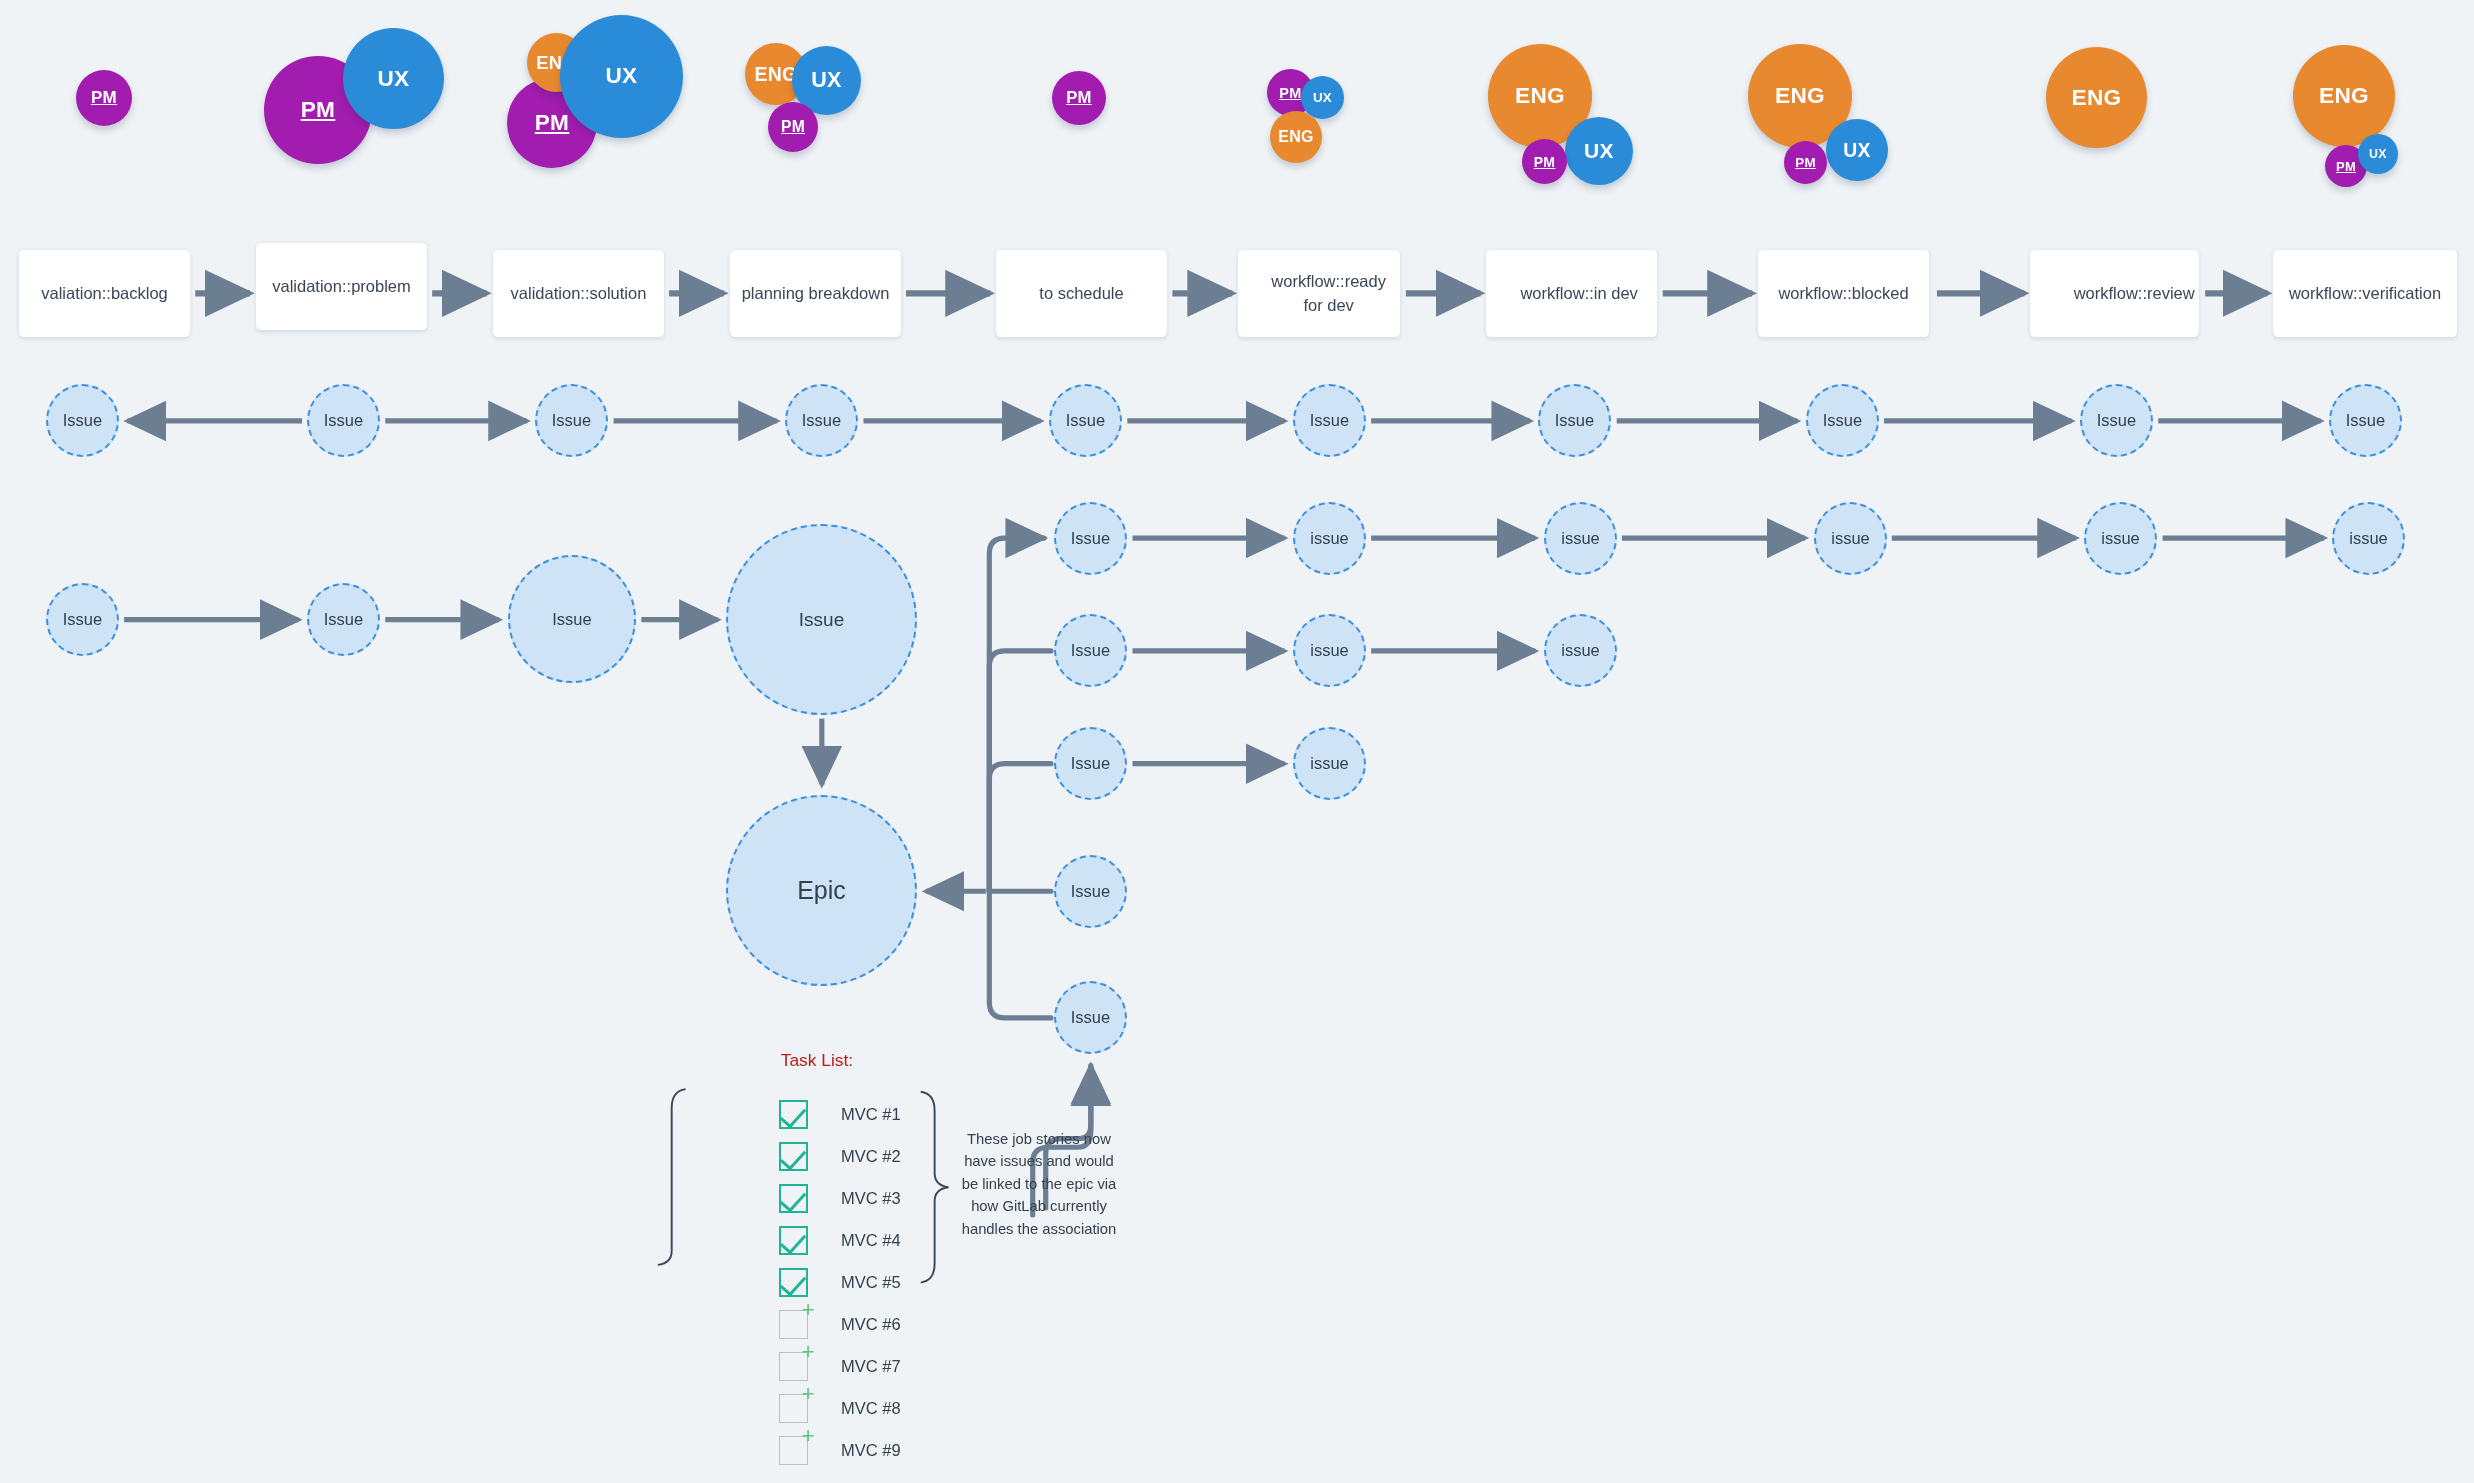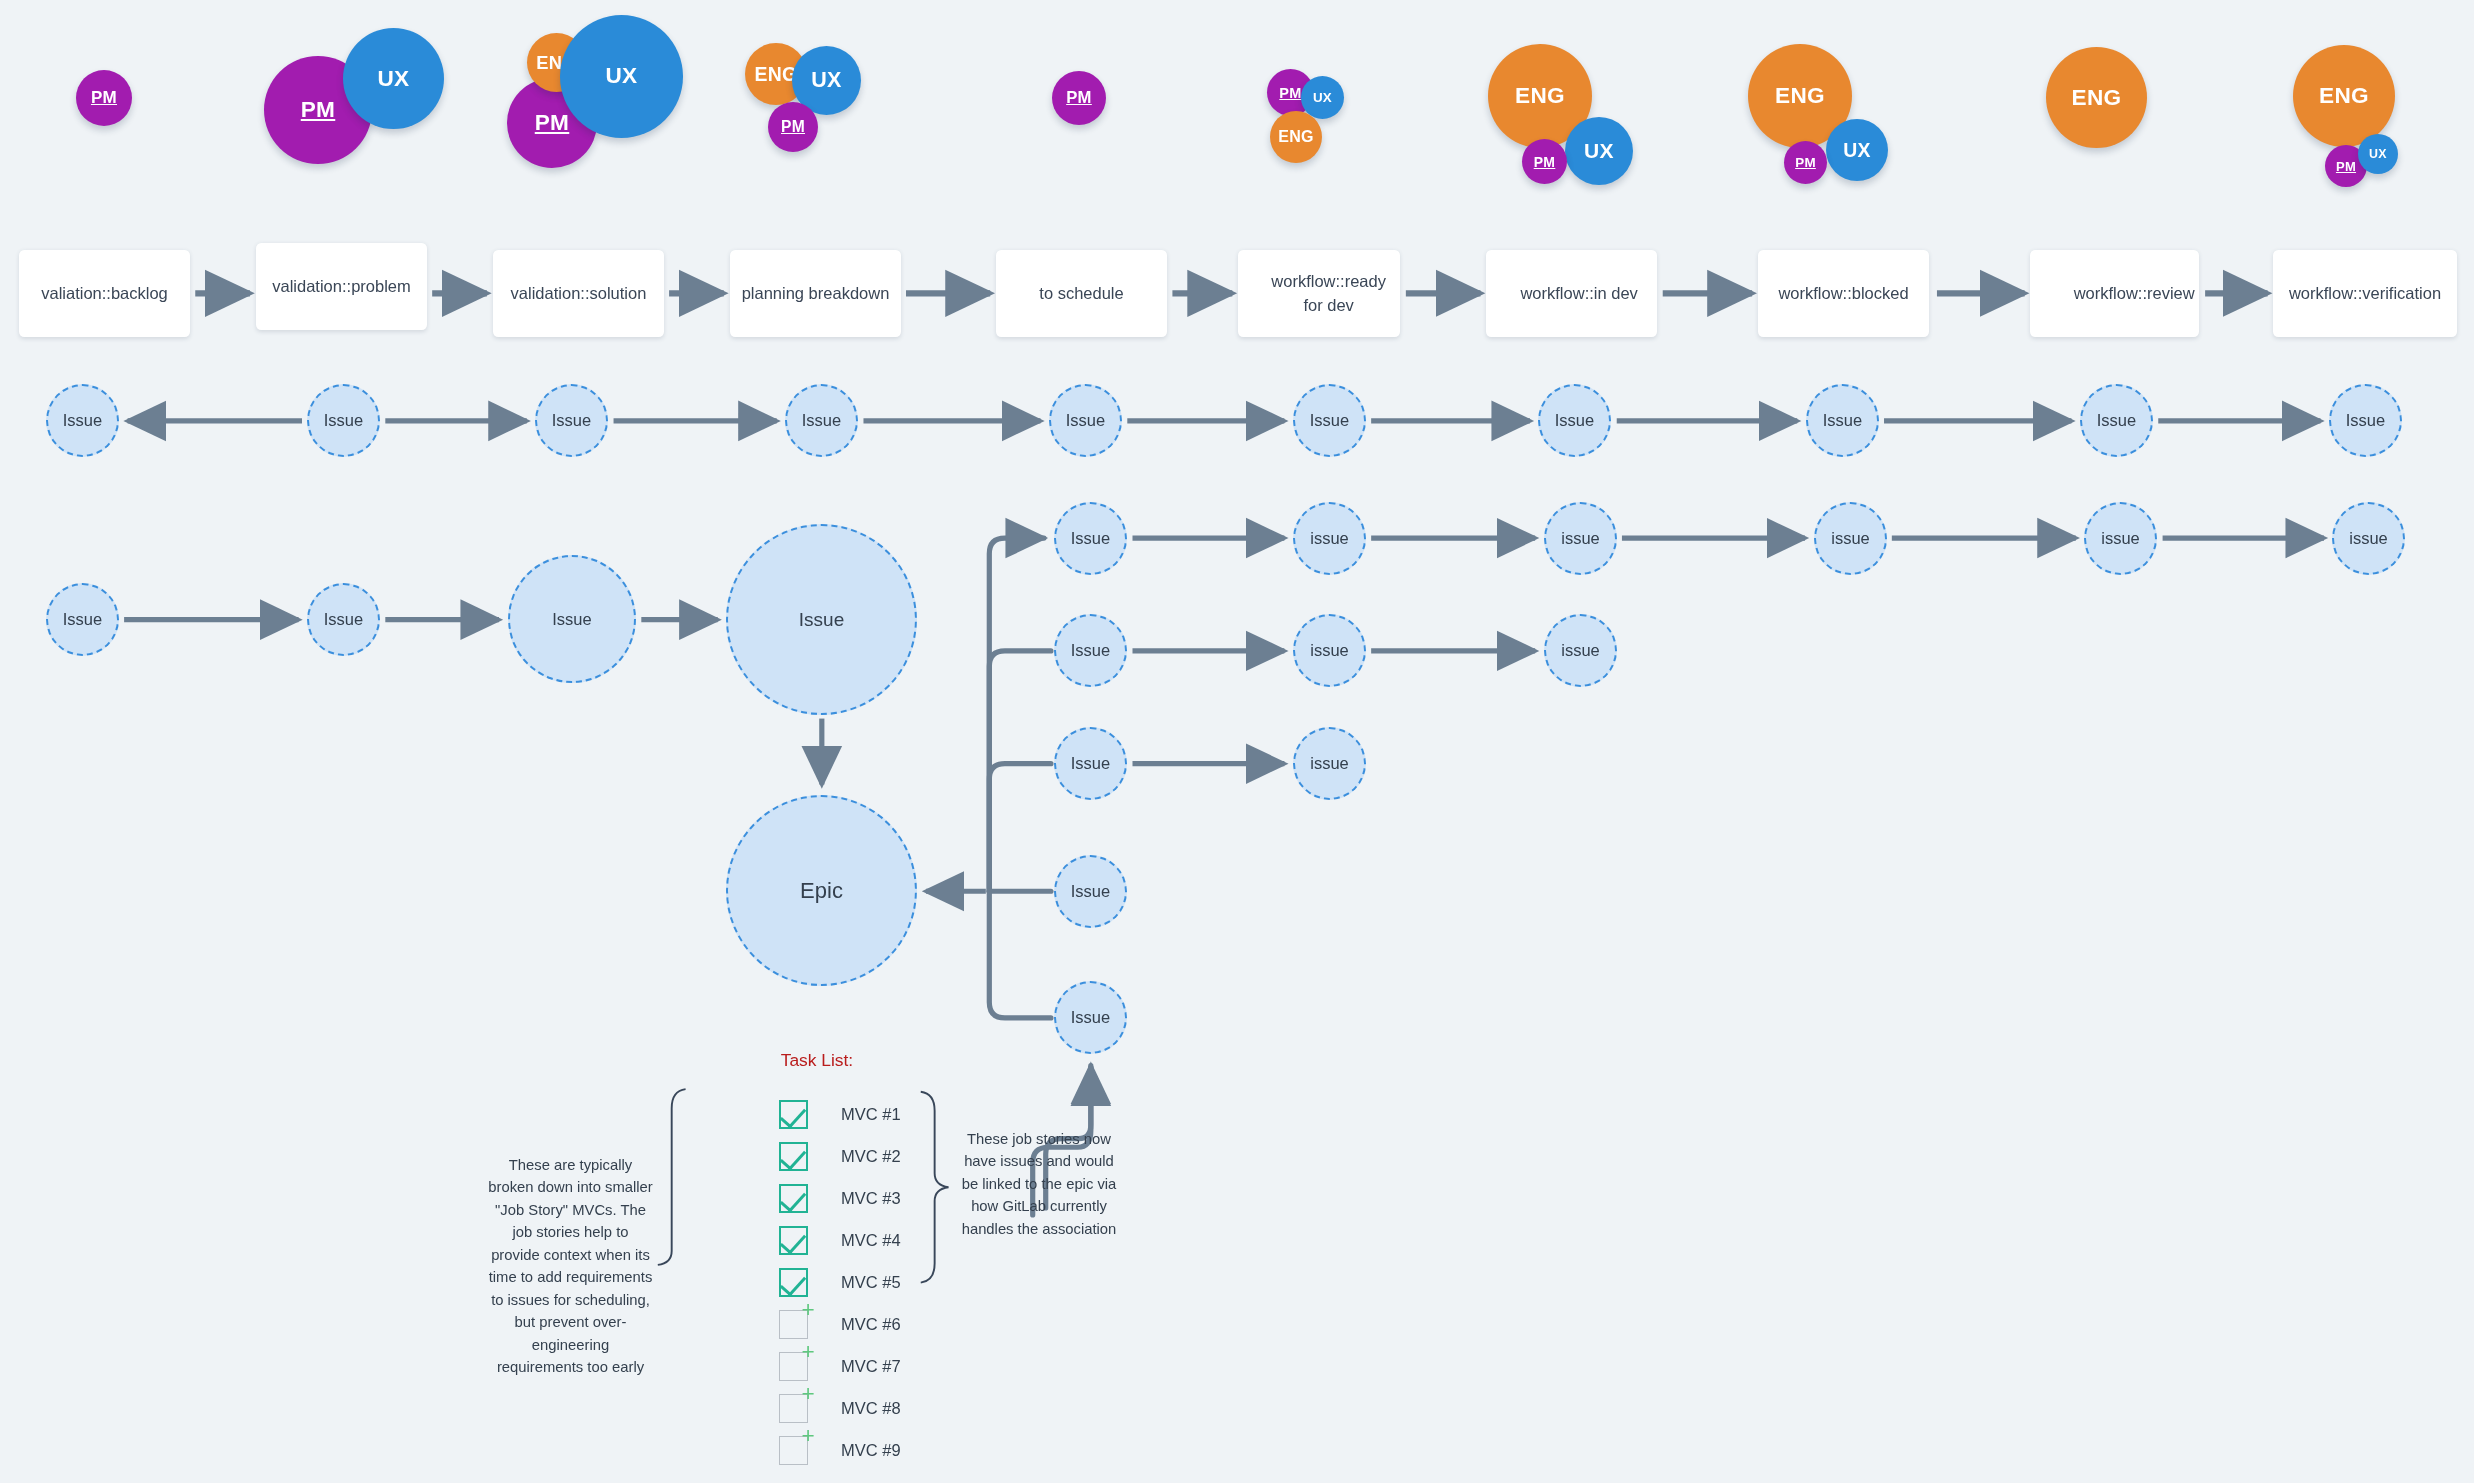--- a/index.html
+++ b/index.html
@@ -177,21 +177,21 @@
       <div class="node" style="left: 1049px; top: 384px; width: 73px; height: 73px; font-size: 16.5px;">Issue</div>
       <div class="node" style="left: 1293px; top: 384px; width: 73px; height: 73px; font-size: 16.5px;">Issue</div>
       <div class="node" style="left: 1538px; top: 384px; width: 73px; height: 73px; font-size: 16.5px;">Issue</div>
       <div class="node" style="left: 1806px; top: 384px; width: 73px; height: 73px; font-size: 16.5px;">Issue</div>
       <div class="node" style="left: 2080px; top: 384px; width: 73px; height: 73px; font-size: 16.5px;">Issue</div>
       <div class="node" style="left: 2329px; top: 384px; width: 73px; height: 73px; font-size: 16.5px;">Issue</div>
       <div class="node" style="left: 46px; top: 583px; width: 73px; height: 73px; font-size: 16.5px;">Issue</div>
       <div class="node" style="left: 307px; top: 583px; width: 73px; height: 73px; font-size: 16.5px;">Issue</div>
       <div class="node" style="left: 508px; top: 555px; width: 128px; height: 128px; font-size: 16.5px;">Issue</div>
       <div class="node" style="left: 726px; top: 524px; width: 191px; height: 191px; font-size: 19px;">Issue</div>
-      <div class="node" style="left: 726px; top: 795px; width: 191px; height: 191px; font-size: 22px;">Epic</div>
+      <div class="node" style="left: 726px; top: 795px; width: 191px; height: 191px; font-size: 25px;">Epic</div>
       <div class="node" style="left: 1054px; top: 502px; width: 73px; height: 73px; font-size: 16.5px;">Issue</div>
       <div class="node" style="left: 1293px; top: 502px; width: 73px; height: 73px; font-size: 16.5px;">issue</div>
       <div class="node" style="left: 1544px; top: 502px; width: 73px; height: 73px; font-size: 16.5px;">issue</div>
       <div class="node" style="left: 1814px; top: 502px; width: 73px; height: 73px; font-size: 16.5px;">issue</div>
       <div class="node" style="left: 2084px; top: 502px; width: 73px; height: 73px; font-size: 16.5px;">issue</div>
       <div class="node" style="left: 2332px; top: 502px; width: 73px; height: 73px; font-size: 16.5px;">issue</div>
       <div class="node" style="left: 1054px; top: 614px; width: 73px; height: 73px; font-size: 16.5px;">Issue</div>
       <div class="node" style="left: 1293px; top: 614px; width: 73px; height: 73px; font-size: 16.5px;">issue</div>
       <div class="node" style="left: 1544px; top: 614px; width: 73px; height: 73px; font-size: 16.5px;">issue</div>
       <div class="node" style="left: 1054px; top: 727px; width: 73px; height: 73px; font-size: 16.5px;">Issue</div>
@@ -243,17 +243,16 @@
         </div>
         <div class="tl-row">
           <span class="cb cb-todo">
             <span class="cb-plus">+</span>
           </span>
           <span class="tl-label">MVC #9</span>
         </div>
       </div>
   </div>
 
-  <div class="note" id="note-left">These are typically broken down into smaller "Job Story" MVCs. The job stories help to provide context when its time to add requirements to issues for scheduling, but prevent over-engineering requirements too early</div>
   <div class="note" id="note-right">These job stories now have issues and would be linked to the epic via how GitLab currently handles the association</div>
 
 </div>
 
 
 </body></html>

